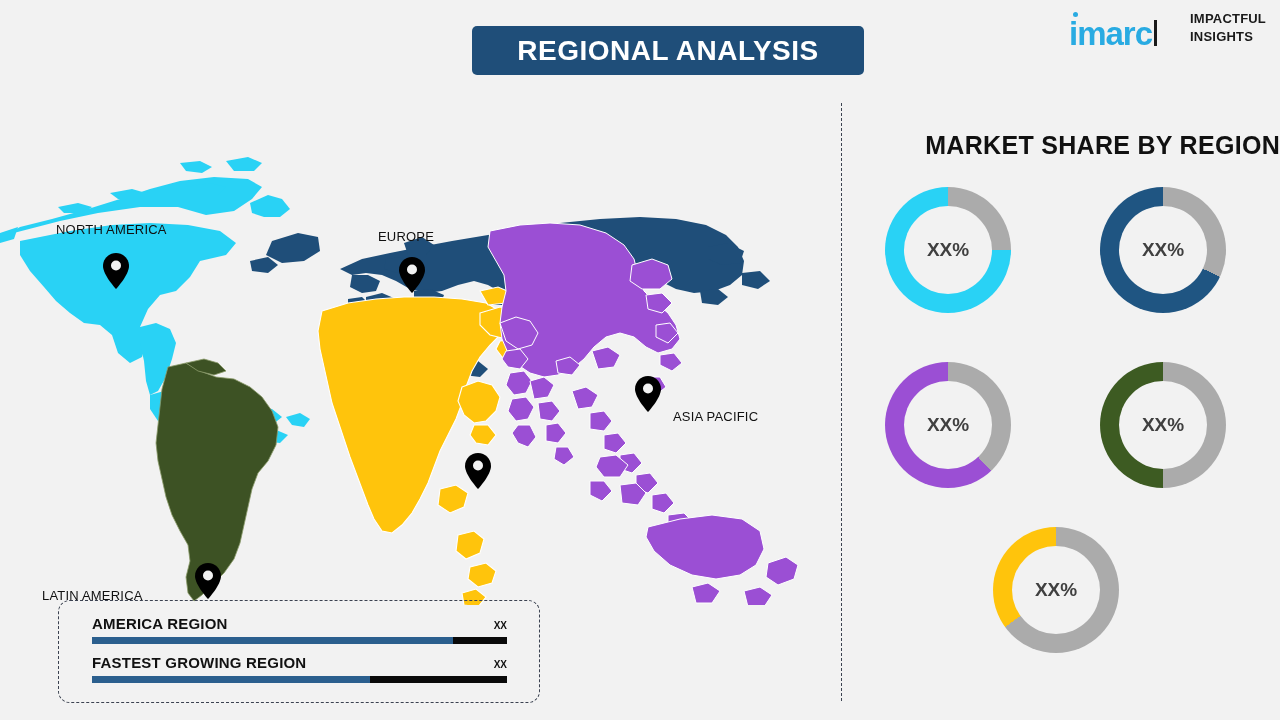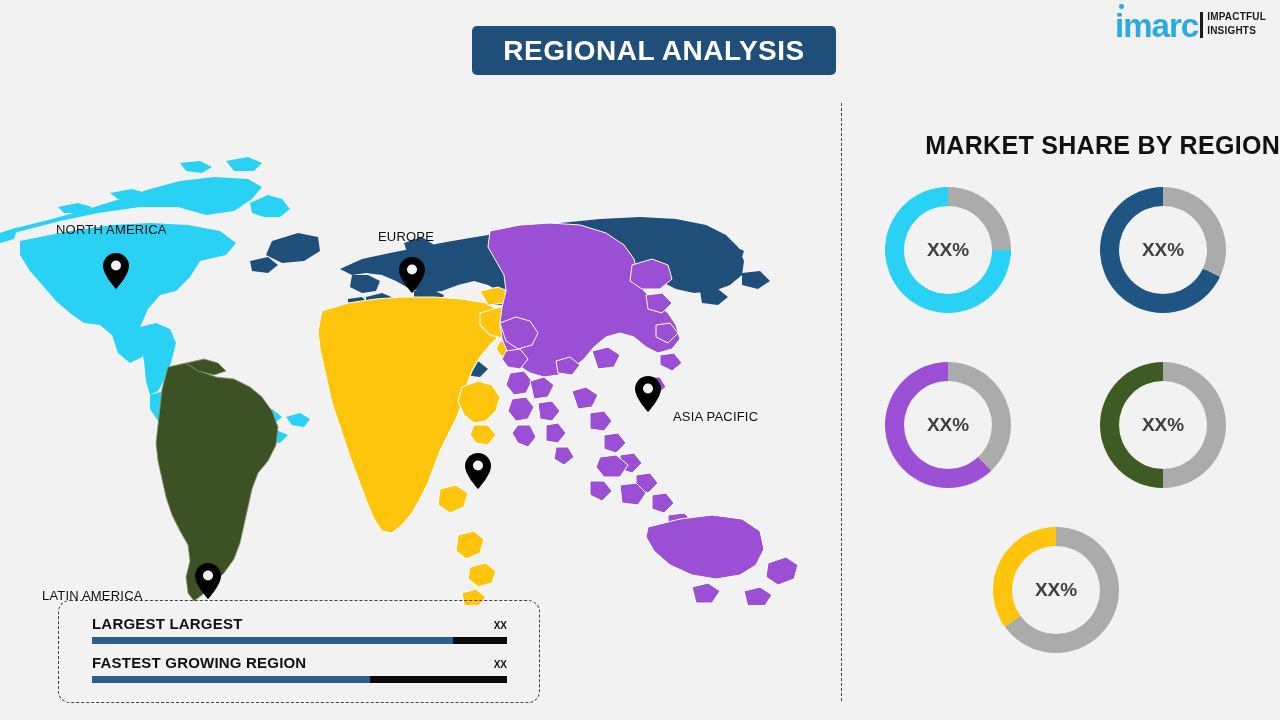--- a/index.html
+++ b/index.html
@@ -11,21 +11,21 @@
   }
   #root {
     position: relative;
     width: 1280px; height: 720px;
     background: #f2f2f2;
   }
 
   
   #title-banner {
     position: absolute; left: 472px; top: 26px;
-    width: 364px; height: 49px;
+    width: 392px; height: 49px;
     background: #1F4E79;
     border-radius: 5px;
     display: flex; align-items: center; justify-content: center;
   }
   #title-text {
     color: #ffffff;
     font-size: 28px;
     font-weight: bold;
     letter-spacing: 0.5px;
   }
@@ -49,24 +49,25 @@
     background: #29ABE2;
   }
   #logo-bar {
     width: 3px; height: 26px;
     background: #1a1a1a;
     margin: 0 4px 3px 2px;
   }
   #logo-tag {
     display: flex; flex-direction: column;
     justify-content: center;
-    font-size: 10px; font-weight: bold;
+    font-size: 13px; font-weight: bold;
     color: #1a1a1a; line-height: 1.35;
     letter-spacing: 0.2px;
     margin-bottom: 4px;
+    margin-left: 29px;
   }
 
   
   #divider {
     position: absolute; left: 841px; top: 103px;
     width: 0; height: 598px;
     border-left: 1.5px dashed #3b4250;
   }
 
   
@@ -337,21 +338,21 @@
     </svg>
     <svg class="pin" id="pin-latin-america" width="26" height="36" viewBox="0 0 26 36">
       <path d="M13 0C5.8 0 0 5.8 0 13c0 9.1 13 23 13 23s13-13.9 13-23C26 5.8 20.2 0 13 0z" fill="#000000"></path>
       <circle cx="13" cy="12.5" r="5" fill="#f2f2f2"></circle>
     </svg>
   </div>
 
   <div id="legend-box">
     <div class="legend-row">
       <div class="legend-row-top">
-        <span class="legend-name">LARGEST LARGEST</span>
+        <span class="legend-name">AMERICA REGION</span>
         <span class="legend-value">XX</span>
       </div>
       <div class="legend-bar">
         <div class="legend-bar-fill" id="legend-fill-0" style="width: 87%;"></div>
       </div>
     </div>
     <div class="legend-row">
       <div class="legend-row-top">
         <span class="legend-name">FASTEST GROWING REGION</span>
         <span class="legend-value">XX</span>

